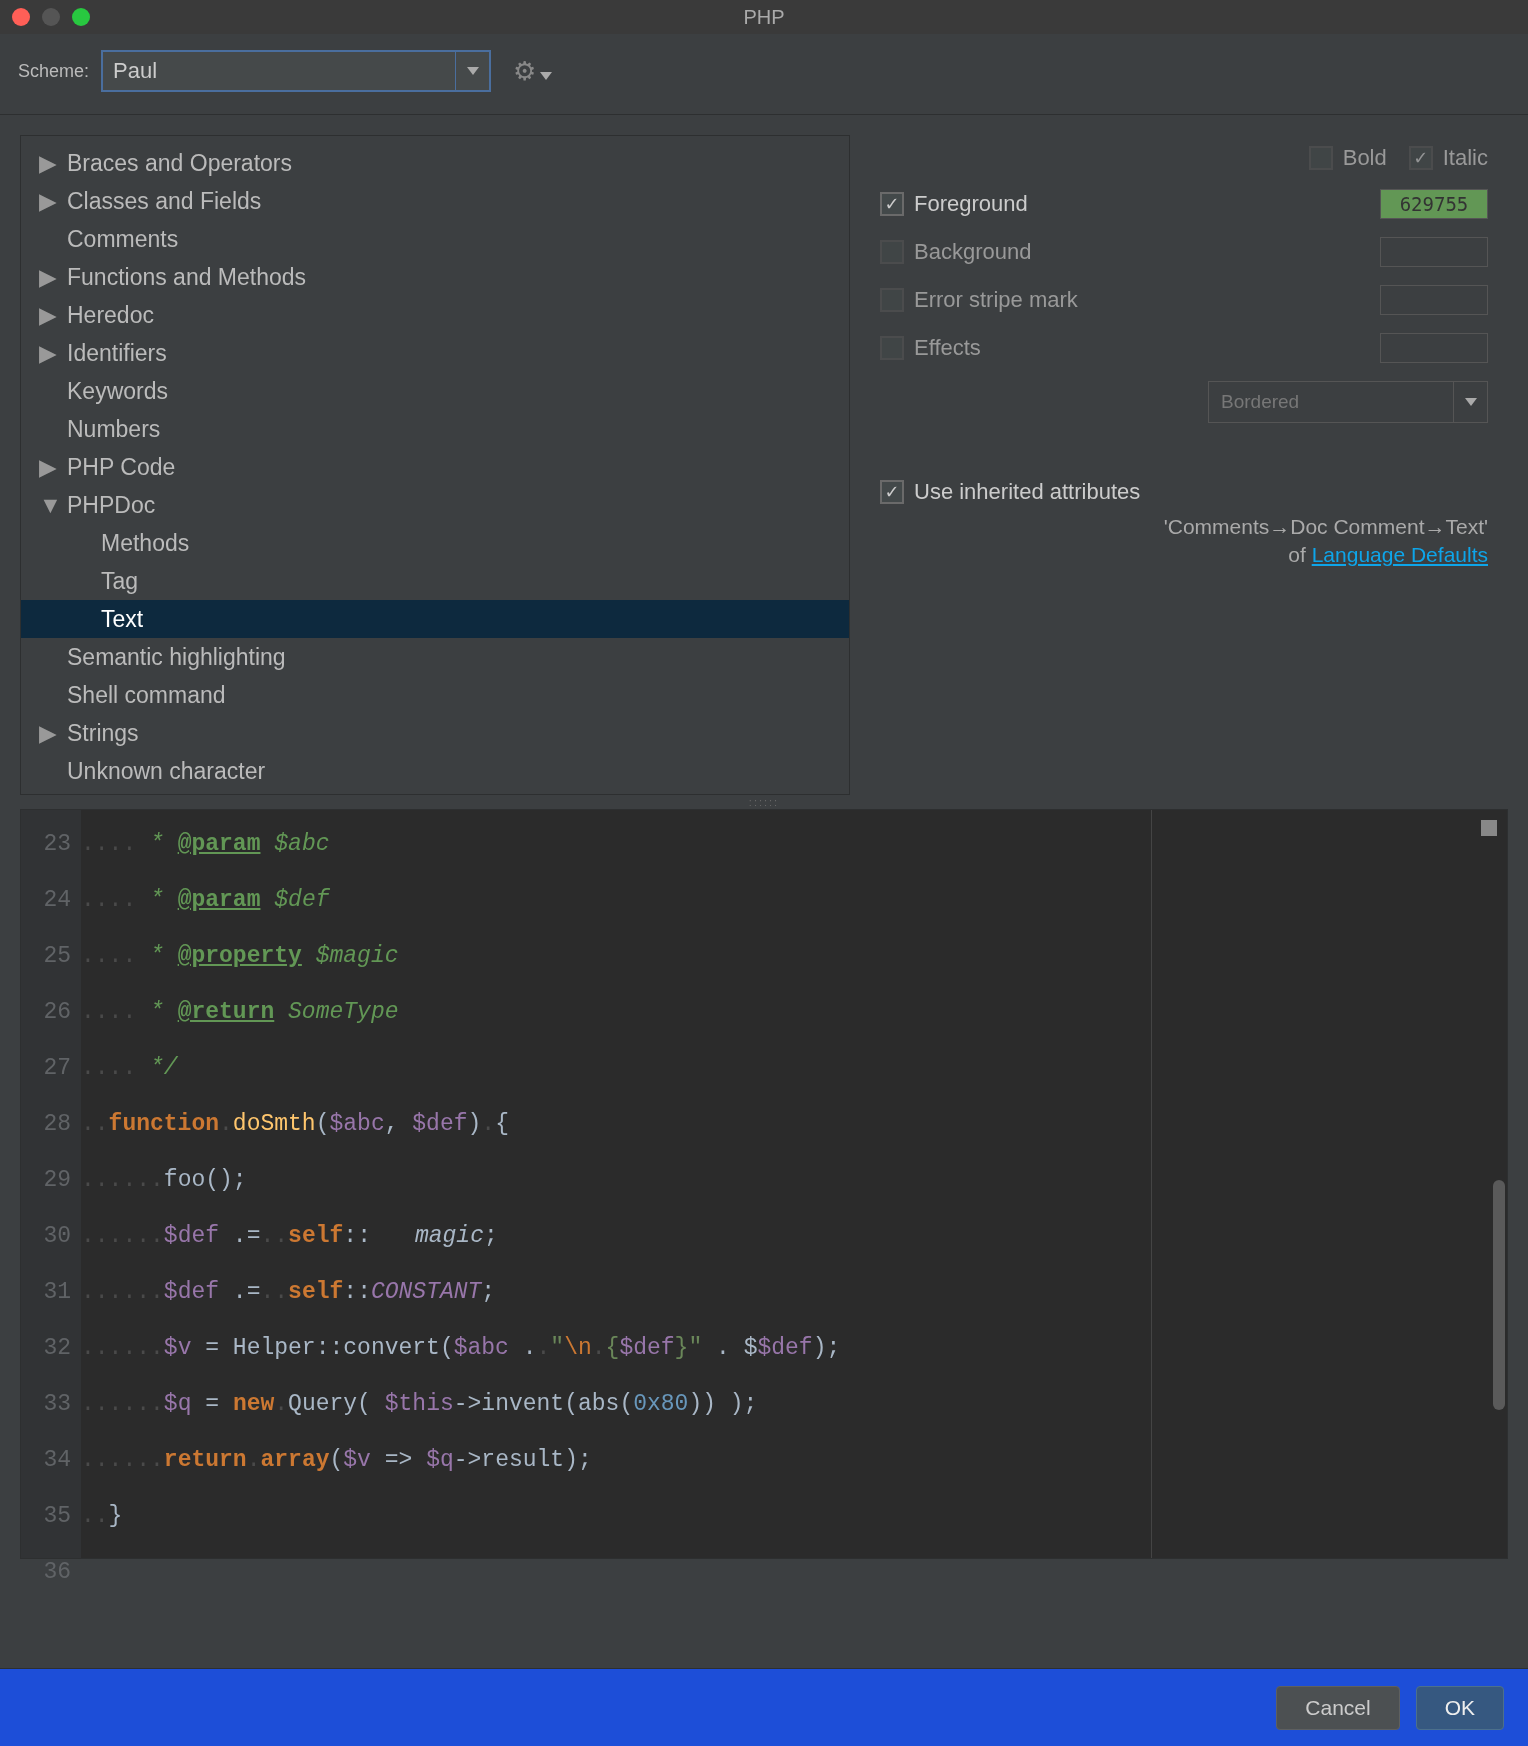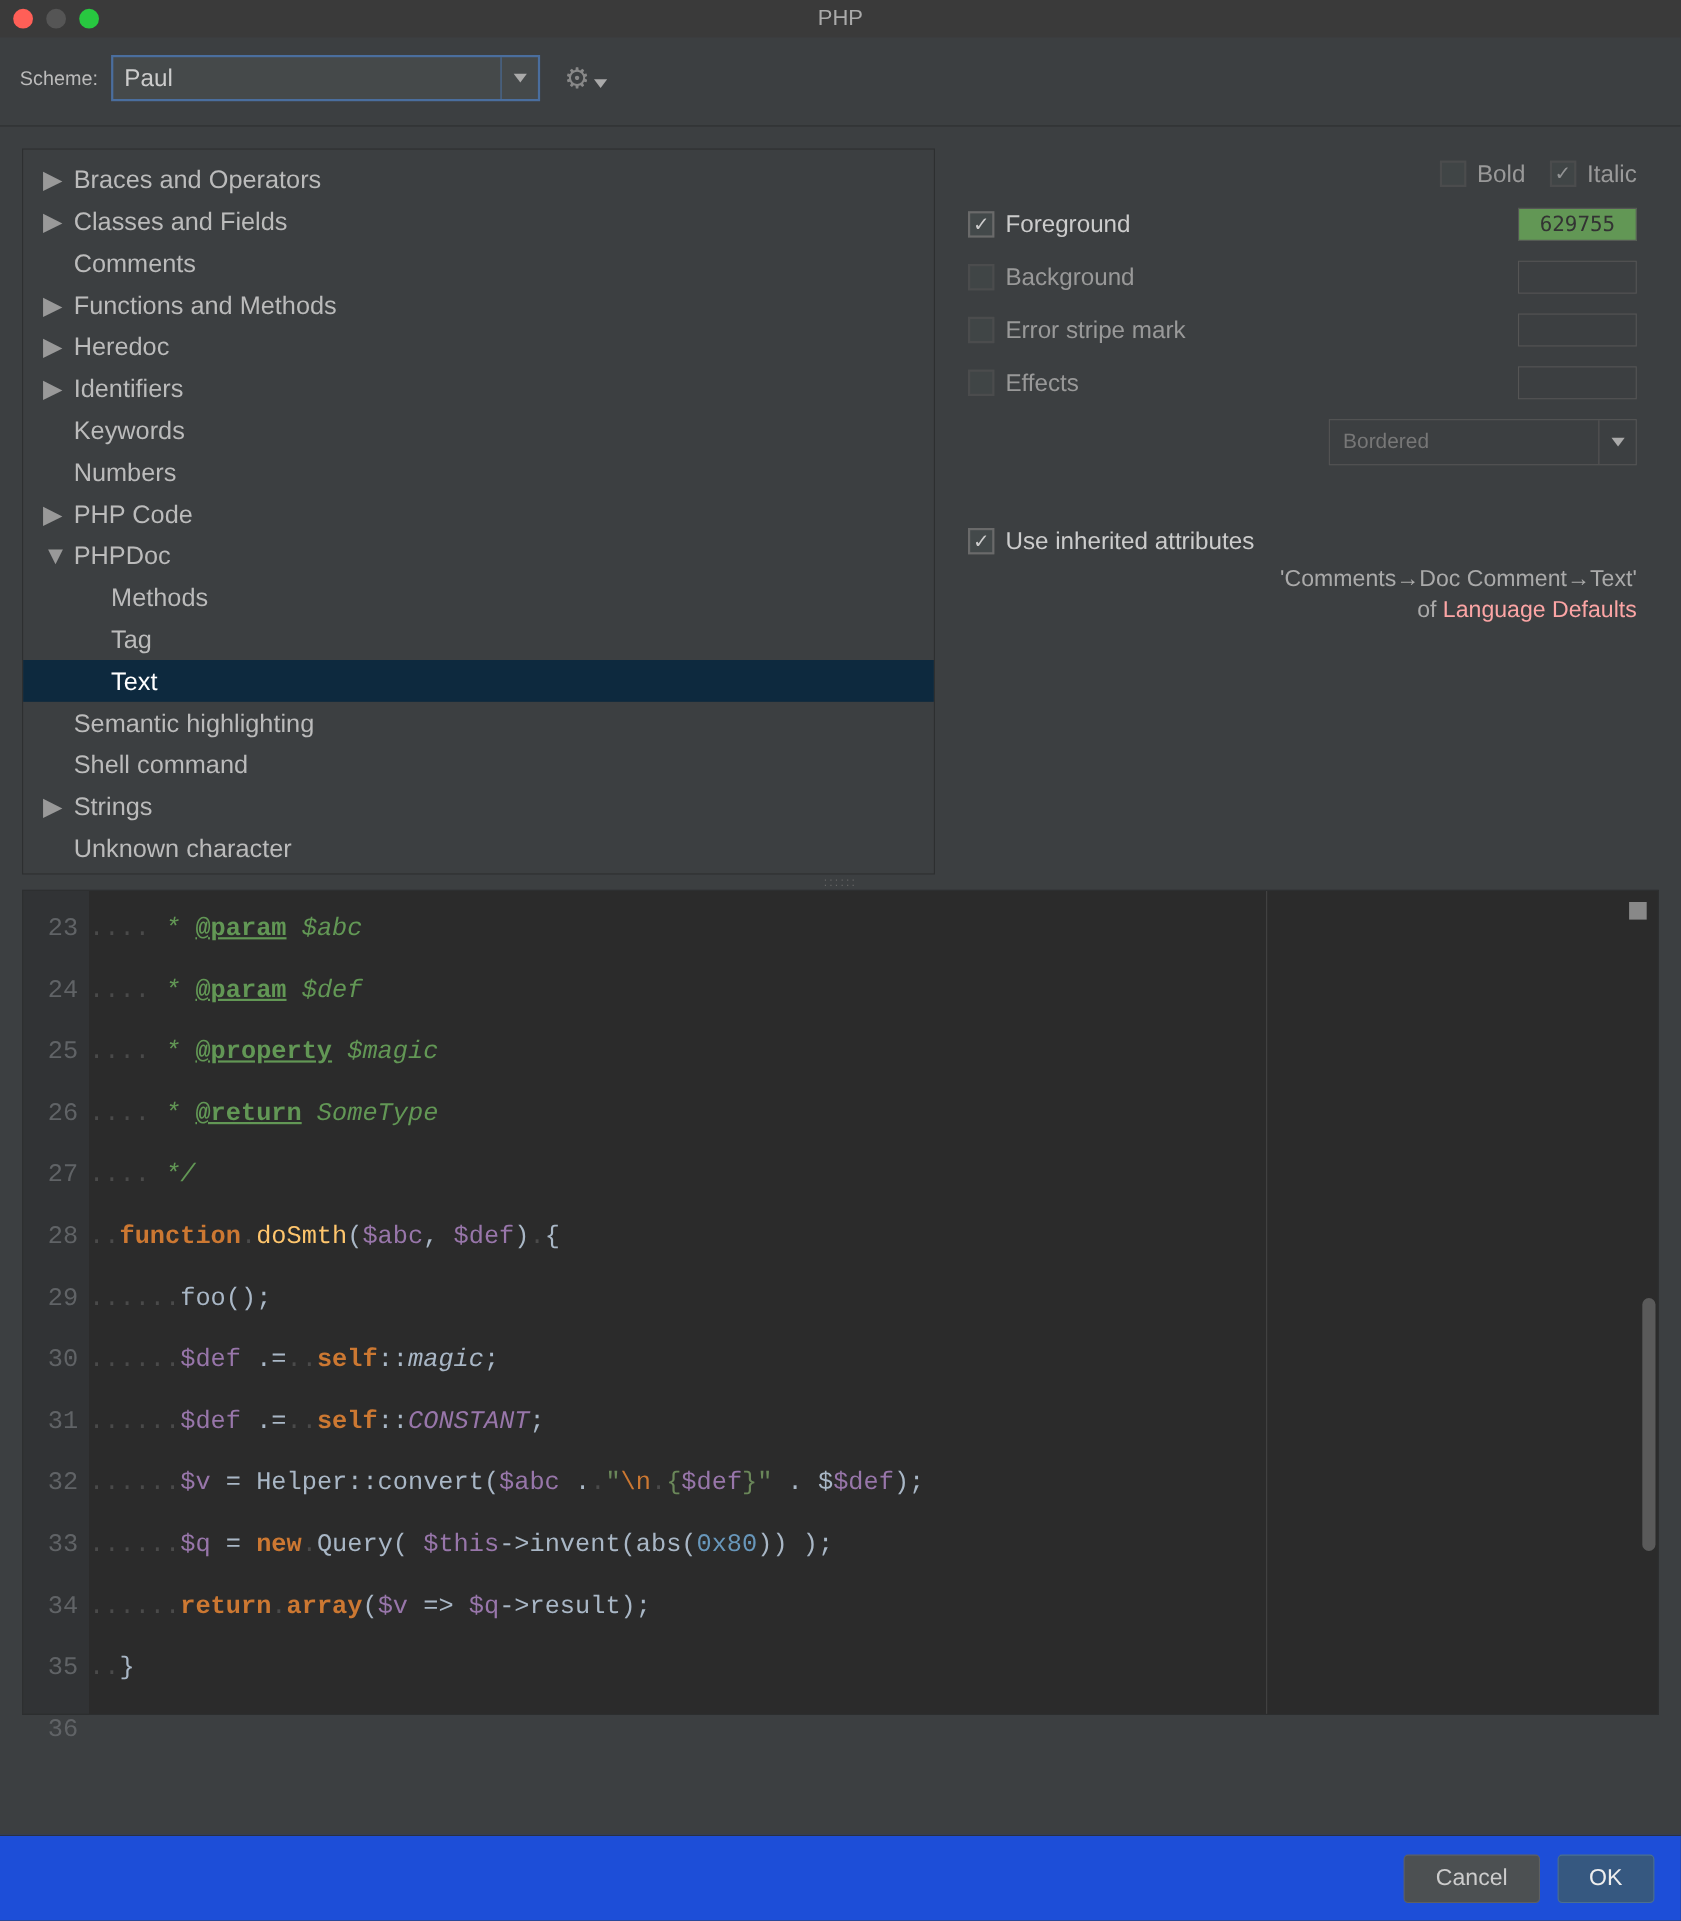--- a/index.html
+++ b/index.html
@@ -136,21 +136,21 @@
 }
 .effects-select .arrow-box {
   position: absolute; right: 0; top: 0; bottom: 0;
   width: 34px; border-left: 1px solid #555;
   display: flex; align-items: center; justify-content: center;
 }
 
 .inherit-block { margin-top: 56px; }
 .inherit-path { text-align: right; margin-top: 10px; font-size: 21px; color: #aaa; }
 .inherit-path .of { display: block; margin-top: 4px; }
-.linklike { color: #fca5a5; }
+.linklike { color: #0ea5e9; text-decoration: underline; }
 
 .splitter {
   height: 14px;
   display: flex;
   align-items: center;
   justify-content: center;
   color: #666;
   font-size: 11px;
   letter-spacing: 2px;
 }
@@ -184,21 +184,21 @@
 .ws { color: #4a4a4a; }
 .dc { color: #629755; font-style: italic; }
 .dctag { color: #629755; font-weight: bold; text-decoration: underline; }
 .kw { color: #cc7832; font-weight: bold; }
 .var { color: #9876aa; }
 .str { color: #6a8759; }
 .num { color: #6897bb; }
 .esc { color: #cc7832; }
 .fn { color: #ffc66d; }
 .const { color: #9876aa; font-style: italic; }
-.static { color: #a9b7c6; font-style: italic; }
+.static { color: #a9b7c6; font-style: italic; margin-left: 44px; }
 .preview-divider { position: absolute; top: 0; bottom: 0; left: 1130px; width: 1px; background: #444; }
 .preview-box { position: absolute; top: 10px; right: 10px; width: 16px; height: 16px; background: #888; }
 .scroll-thumb { position: absolute; right: 2px; top: 370px; width: 12px; height: 230px; background: #5a5a5a; border-radius: 6px; }
 
 .footer {
   position: absolute;
   bottom: 0; left: 0; right: 0;
   height: 78px;
   background: #1d4ed8;
   border-top: 1px solid #2d2f30;

